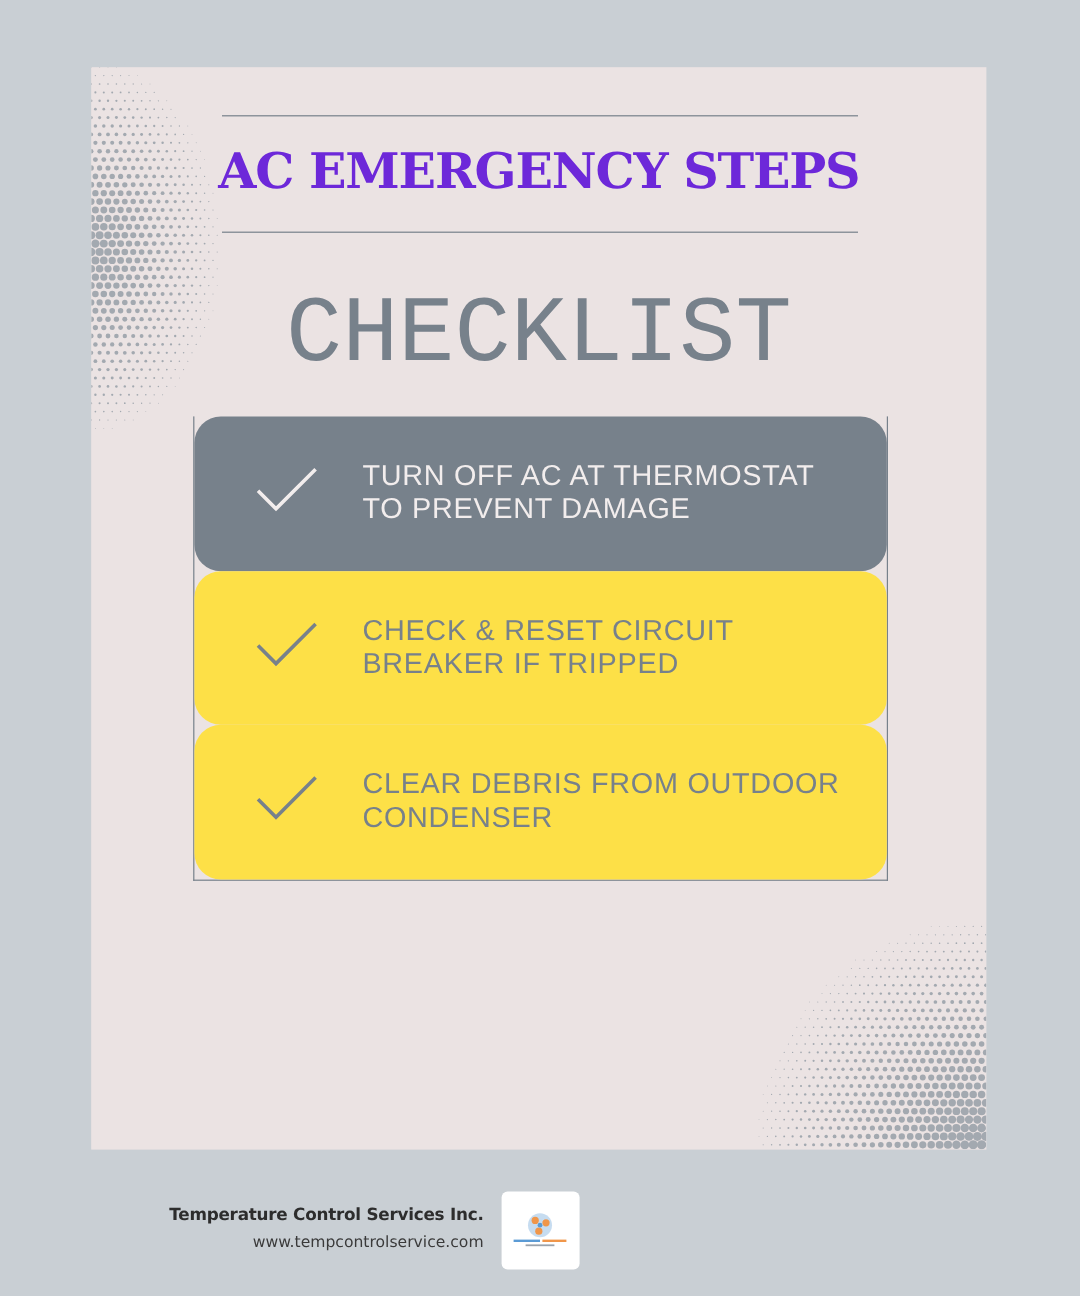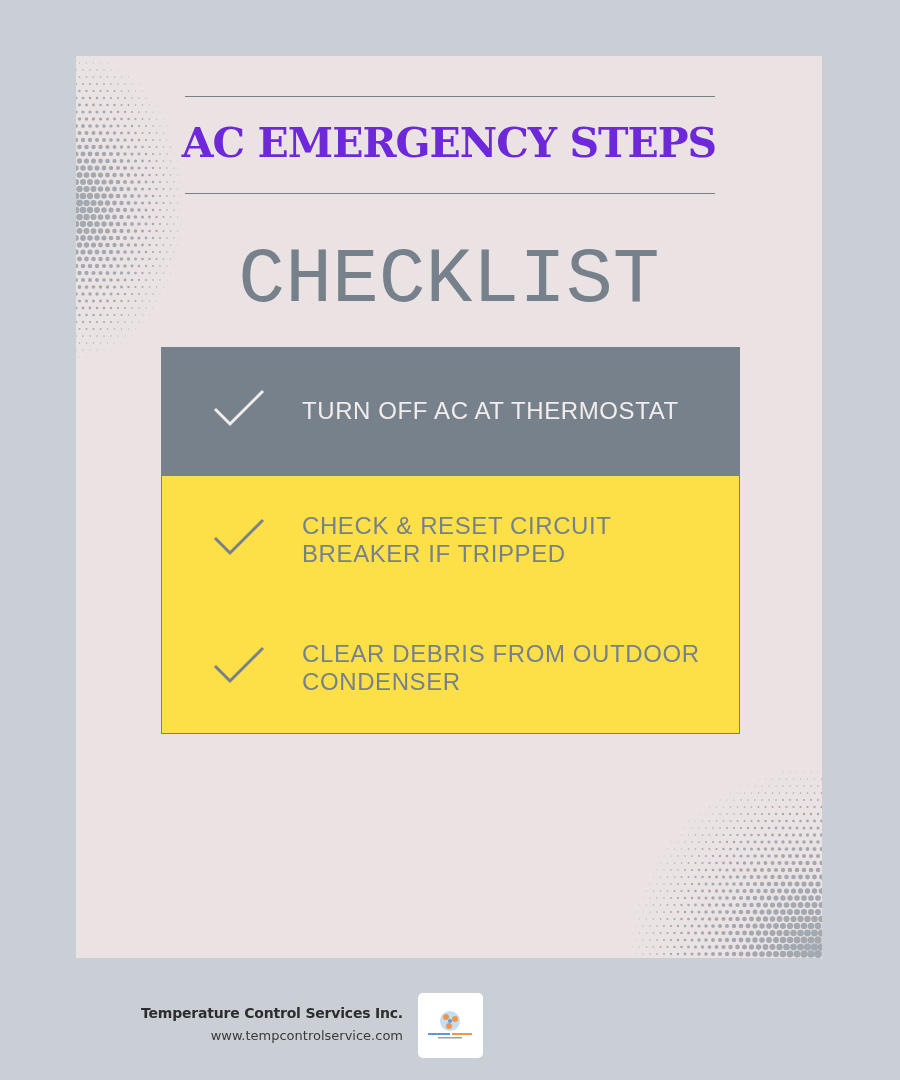--- a/index.html
+++ b/index.html
@@ -65,20 +65,21 @@
       width: 577px;
       border: 1px solid #77818b;
       border-top: none;
     }
     .row {
       height: 128.5px;
       display: flex;
       align-items: center;
       box-sizing: border-box;
       position: relative;
+      border-radius: 22px;
     }
     .row.dark { background: #77818b; color: #f2eded; }
     .row.light { background: #fde047; color: #77818b; }
     .check {
       position: absolute;
       left: 51px; top: 50%;
       width: 52px; height: 40px;
       margin-top: -22px;
     }
     .row-label {
@@ -1288,20 +1289,21 @@
 
   <div class="subheading">CHECKLIST</div>
 
   <div class="checklist">
     <div class="row dark">
       <svg class="check" viewBox="0 0 52 40">
         <polyline points="2,20 17,35 50,2" fill="none" stroke="#f2eded" stroke-width="3"></polyline>
       </svg>
       <div class="row-label">
         <div>TURN OFF AC AT THERMOSTAT</div>
+        <div>TO PREVENT DAMAGE</div>
       </div>
     </div>
     <div class="row light">
       <svg class="check" viewBox="0 0 52 40">
         <polyline points="2,20 17,35 50,2" fill="none" stroke="#77818b" stroke-width="3"></polyline>
       </svg>
       <div class="row-label">
         <div>CHECK &amp; RESET CIRCUIT</div>
         <div>BREAKER IF TRIPPED</div>
       </div>

